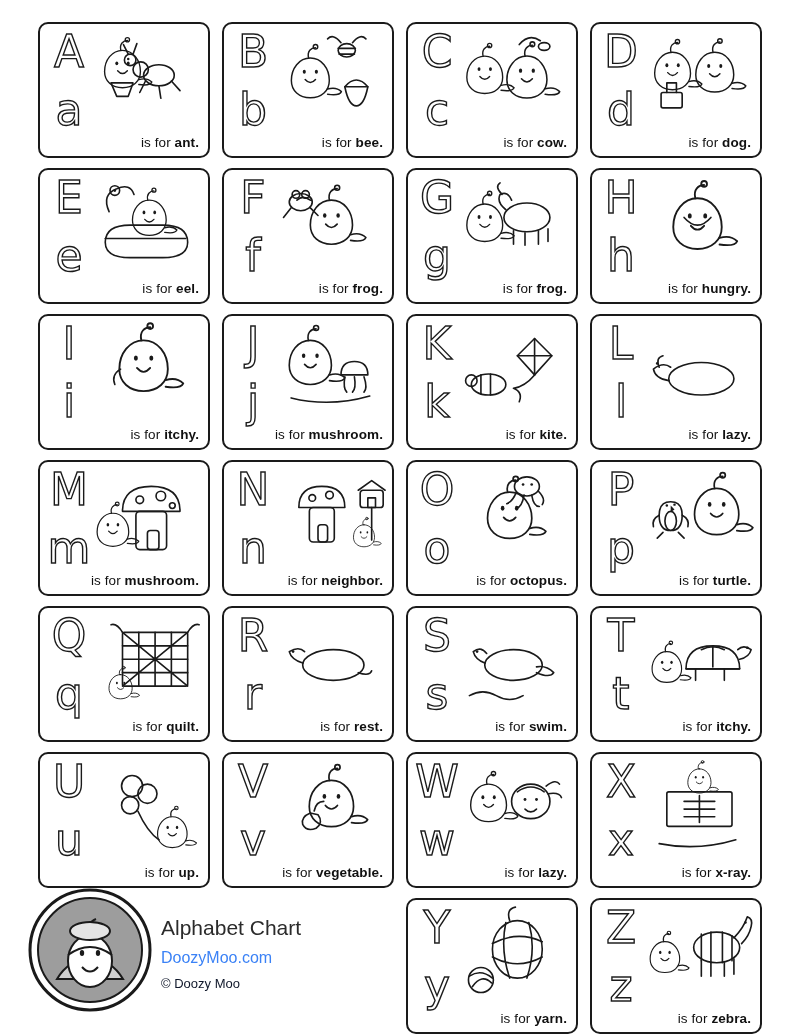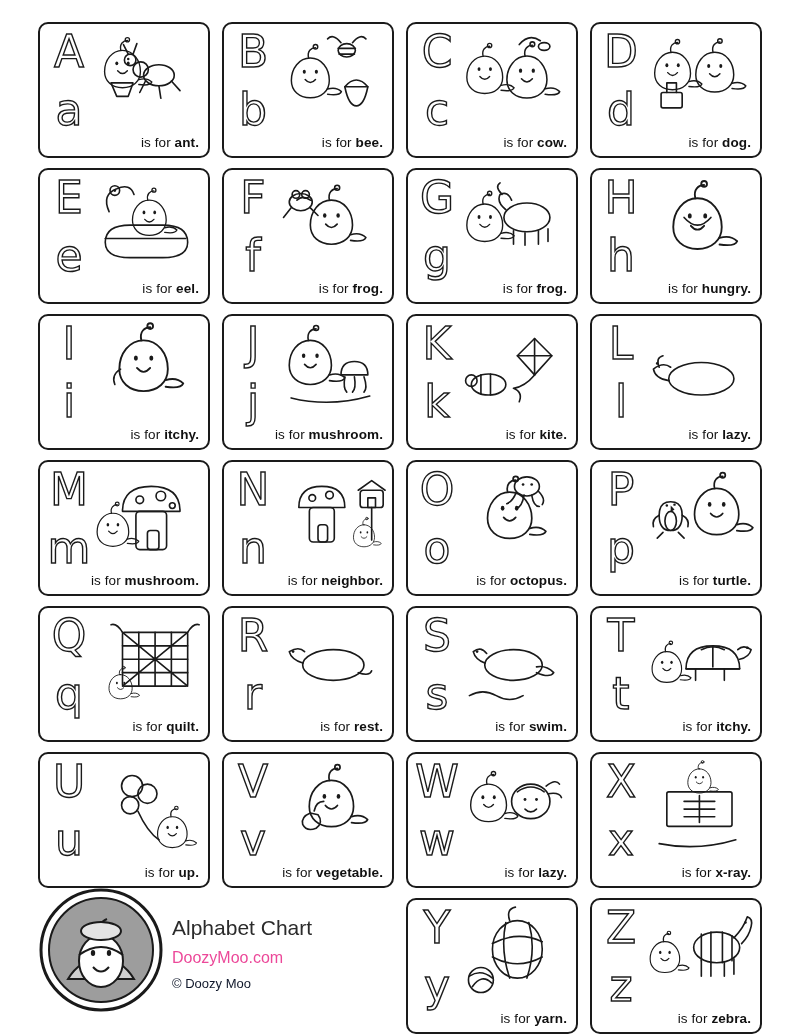--- a/index.html
+++ b/index.html
@@ -98,21 +98,21 @@
     left: 48px;
     top: 6px;
     right: 5px;
     bottom: 24px;
   }
   .art svg { width: 100%; height: 100%; display: block; }
 
   
   .footer {
     position: absolute;
-    left: 38px;
+    left: 27px;
     bottom: 20px;
     width: 360px;
     height: 130px;
     display: flex;
     align-items: center;
   }
   .logo {
     width: 126px;
     height: 126px;
     flex: 0 0 126px;
@@ -123,21 +123,21 @@
     margin-left: 8px;
     padding-top: 6px;
   }
   .footer-title {
     font-size: 21px;
     color: #2b2b2b;
     margin-bottom: 9px;
   }
   .footer-site {
     font-size: 16px;
-    color: #ec4899;
+    color: #3b82f6;
     margin-bottom: 9px;
   }
   .footer-copy {
     font-size: 13px;
     color: #0f172a;
   }
 </style>
 </head>
 <body>
 

